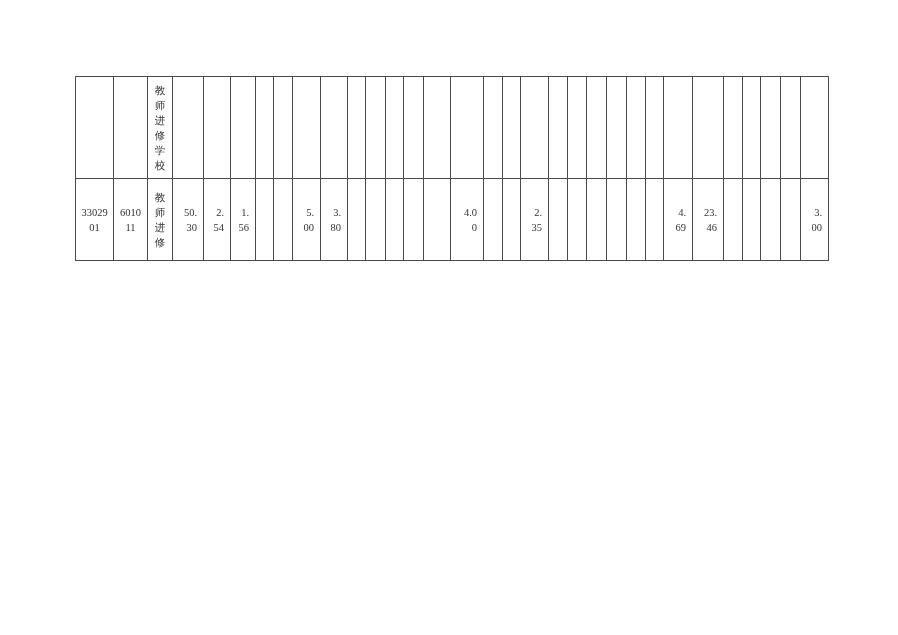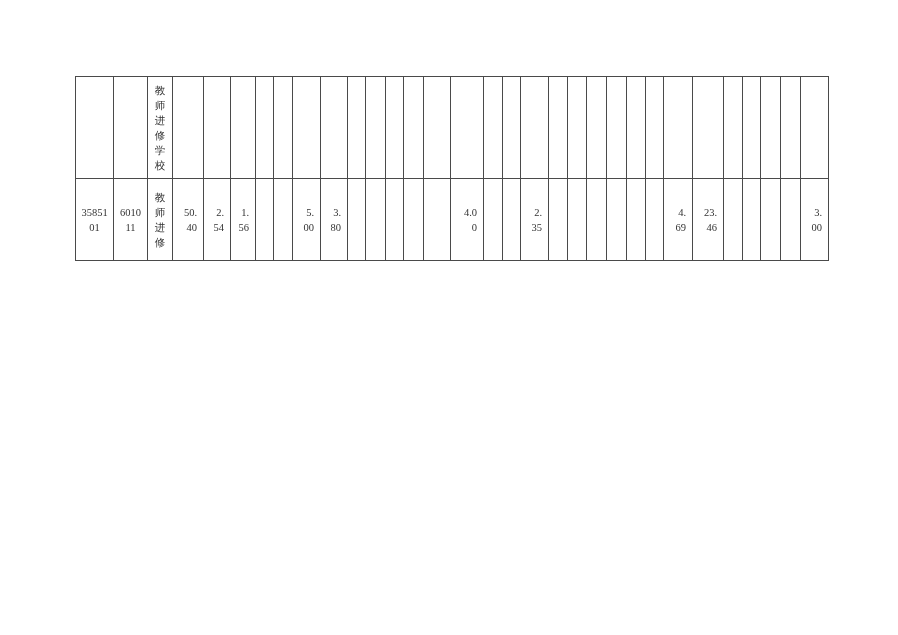--- a/index.html
+++ b/index.html
@@ -117,36 +117,36 @@
           <td style="border-color: rgb(74, 74, 74);"></td>
           <td style="border-color: rgb(74, 74, 74);"></td>
           <td style="border-color: rgb(74, 74, 74);"></td>
           <td style="border-color: rgb(74, 74, 74);"></td>
           <td style="border-color: rgb(74, 74, 74);"></td>
           <td style="border-color: rgb(74, 74, 74);"></td>
           <td style="border-color: rgb(74, 74, 74);"></td>
         </tr>
         <tr style="height: 82px;">
           <td class="center" style="border-color: rgb(74, 74, 74);">
-            <span class="cell">35851
+            <span class="cell">33029
 01</span>
           </td>
           <td class="center" style="border-color: rgb(74, 74, 74);">
             <span class="cell">6010
 11</span>
           </td>
           <td class="v center" style="border-color: rgb(74, 74, 74);">
             <span class="cell">教
 师
 进
 修</span>
           </td>
           <td class="num" style="border-color: rgb(74, 74, 74);">
             <span class="cell">50.
-40</span>
+30</span>
           </td>
           <td class="num" style="border-color: rgb(74, 74, 74);">
             <span class="cell">2.
 54</span>
           </td>
           <td class="num" style="border-color: rgb(74, 74, 74);">
             <span class="cell">1.
 56</span>
           </td>
           <td style="border-color: rgb(74, 74, 74);"></td>

